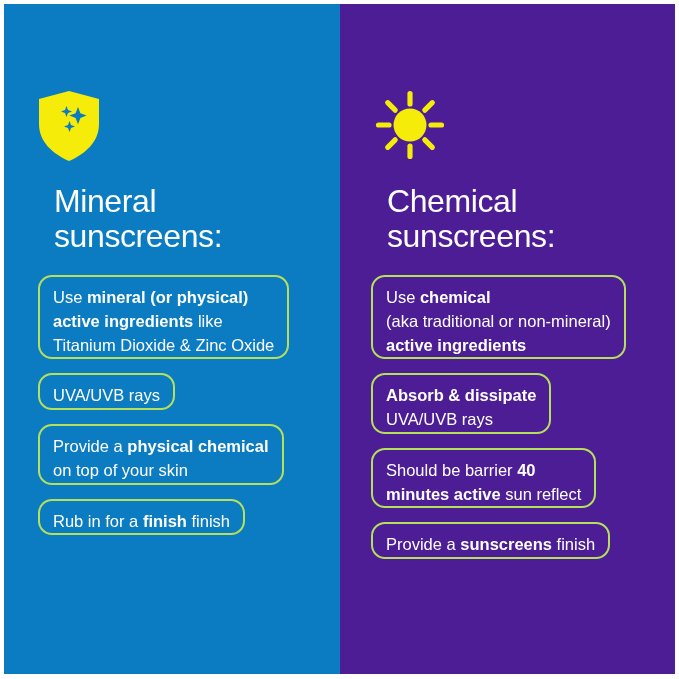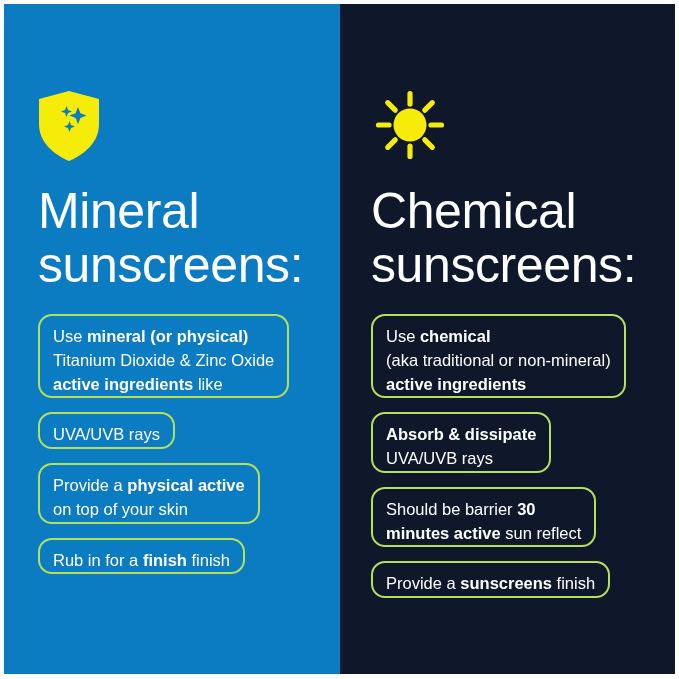--- a/index.html
+++ b/index.html
@@ -36,39 +36,39 @@
   }
 
   .panel-mineral {
     width: 336px;
     background: #0b7cc1;
     padding: 86px 0 0 34px;
   }
 
   .panel-chemical {
     width: 335px;
-    background: #0f172a;
+    background: #4c1d95;
     padding: 86px 0 0 31px;
   }
 
   .icon-wrap {
     height: 78px;
     display: block;
   }
 
   .icon-shield { display: block; }
   .icon-sun { display: block; margin-left: 4px; }
 
   .panel-title {
     color: #ffffff;
-    font-size: 50px;
+    font-size: 32px;
     font-weight: 400;
     line-height: 1.08;
     letter-spacing: -0.4px;
-    margin: 16px 0 0 0;
+    margin: 16px 0 0 16px;
     white-space: pre-line;
   }
 
   .facts {
     margin-top: 22px;
     display: flex;
     flex-direction: column;
     align-items: flex-start;
   }
 
@@ -105,28 +105,28 @@
           <path d="M31.5 31 L33 35 L37 36.5 L33 38 L31.5 42 L30 38 L26 36.5 L30 35 Z" fill="#0b7cc1"></path>
         </svg>
       </div>
 
       <h2 class="panel-title">Mineral
 sunscreens:</h2>
 
       <div class="facts">
           <div class="fact-box">
             <span class="fact-line"><span>Use </span><b>mineral (or physical)</b></span>
+            <span class="fact-line"><b>active ingredients</b><span> like</span></span>
             <span class="fact-line"><span>Titanium Dioxide &amp; Zinc Oxide</span></span>
-            <span class="fact-line"><b>active ingredients</b><span> like</span></span>
           </div>
           <div class="fact-box">
             <span class="fact-line"><span>UVA/UVB rays</span></span>
           </div>
           <div class="fact-box">
-            <span class="fact-line"><span>Provide a </span><b>physical active</b></span>
+            <span class="fact-line"><span>Provide a </span><b>physical chemical</b></span>
             <span class="fact-line"><span>on top of your skin</span></span>
           </div>
           <div class="fact-box">
             <span class="fact-line"><span>Rub in for a </span><b>finish</b><span> finish</span></span>
           </div>
         </div>
     </section>
 
     <section class="panel panel-chemical">
       <div class="icon-wrap">
@@ -152,21 +152,21 @@
           <div class="fact-box">
             <span class="fact-line"><span>Use </span><b>chemical</b></span>
             <span class="fact-line"><span>(aka traditional or non-mineral)</span></span>
             <span class="fact-line"><b>active ingredients</b></span>
           </div>
           <div class="fact-box">
             <span class="fact-line"><b>Absorb &amp; dissipate</b></span>
             <span class="fact-line"><span>UVA/UVB rays</span></span>
           </div>
           <div class="fact-box">
-            <span class="fact-line"><span>Should be barrier </span><b>30</b></span>
+            <span class="fact-line"><span>Should be barrier </span><b>40</b></span>
             <span class="fact-line"><b>minutes active</b><span> sun reflect</span></span>
           </div>
           <div class="fact-box">
             <span class="fact-line"><span>Provide a </span><b>sunscreens</b><span> finish</span></span>
           </div>
         </div>
     </section>
 
   </div>
 </div>

